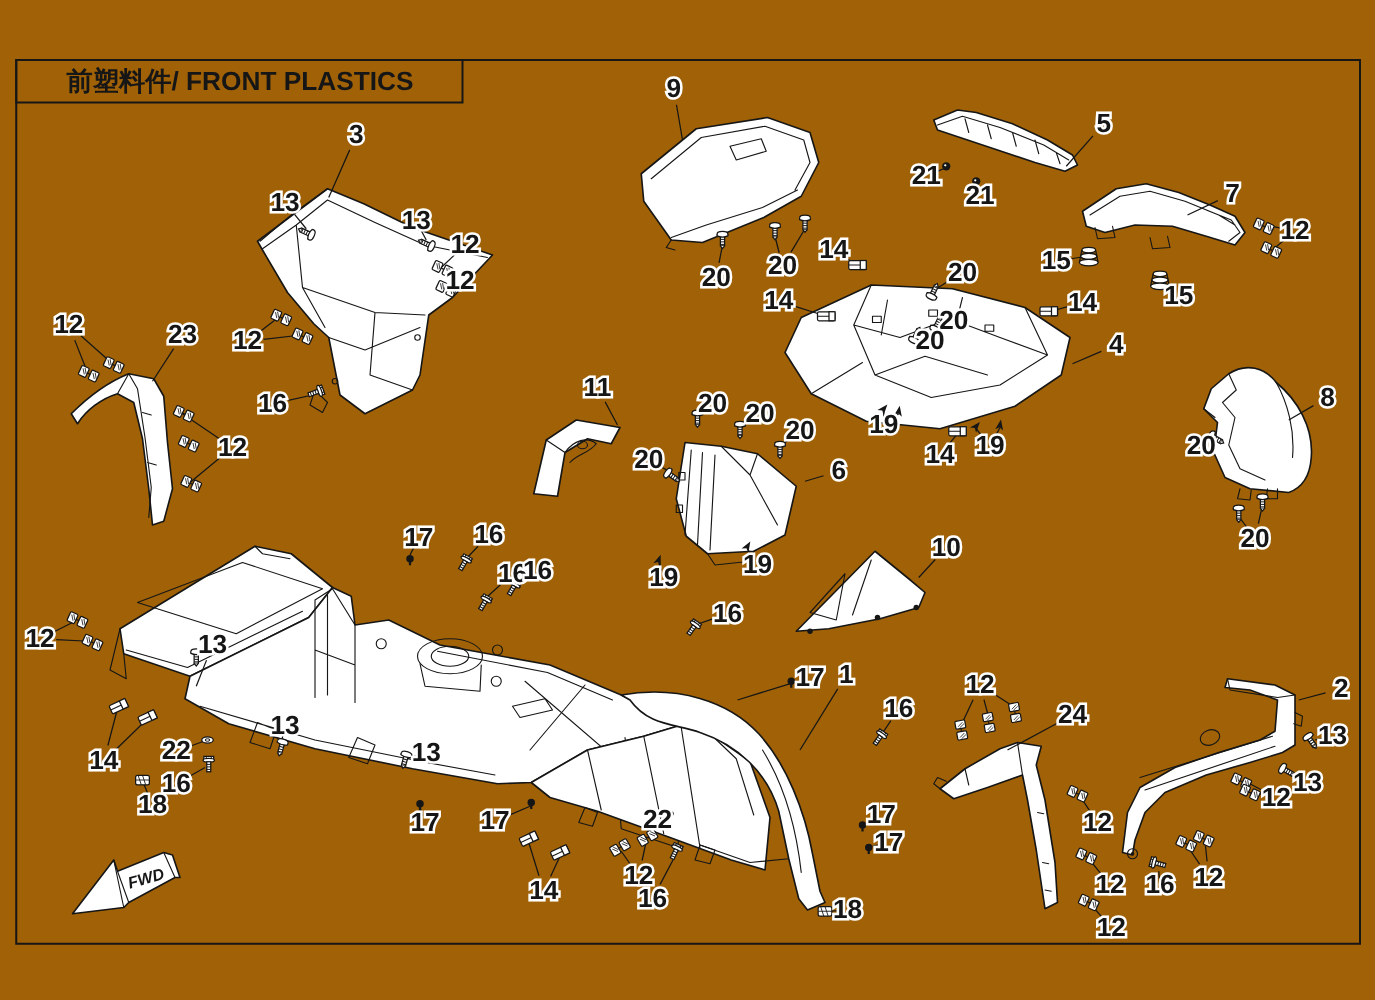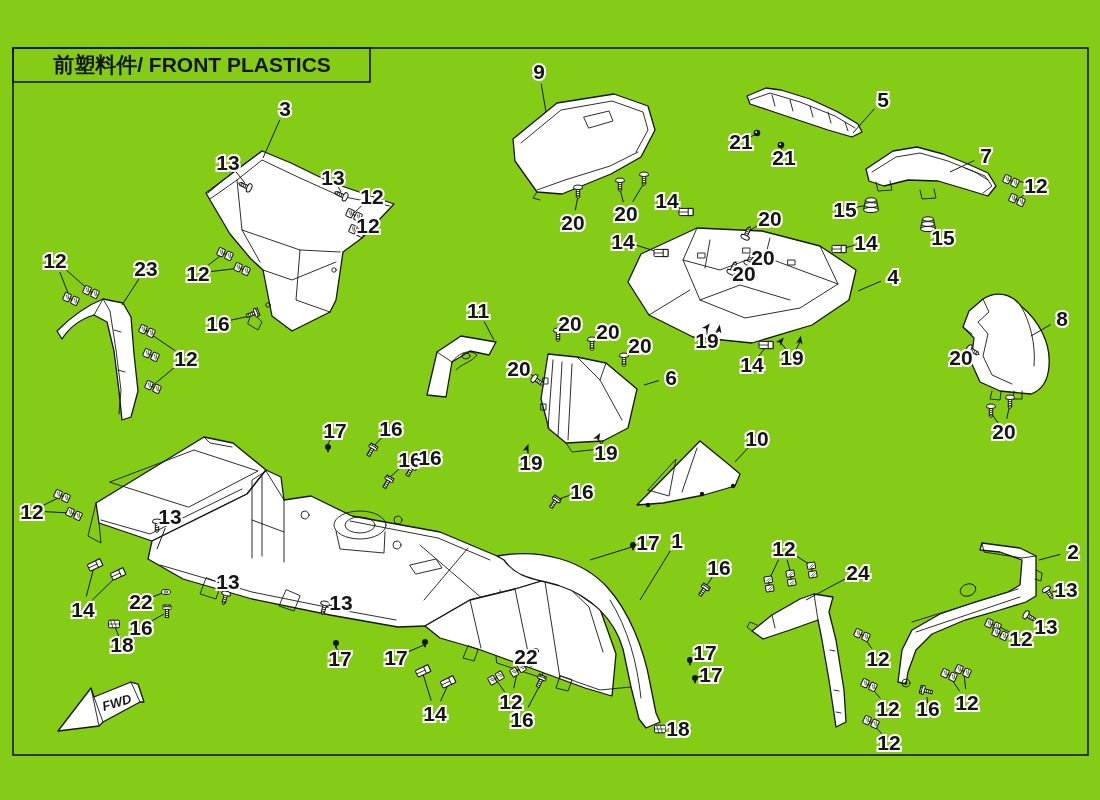--- a/index.html
+++ b/index.html
@@ -1,16 +1,16 @@
 <!DOCTYPE html>
 <html><head>
 <meta charset="utf-8">
 <style>
   html,body{margin:0;padding:0;background:#ffffff;}
-  .stage{position:relative;width:1100px;height:800px;background:#84cc16;
+  .stage{position:relative;width:1100px;height:800px;background:#a16207;
          font-family:"Liberation Sans",sans-serif;overflow:hidden;}
   svg{display:block;}
   .part{fill:#ffffff;stroke:#161616;stroke-width:1.3;stroke-linejoin:round;stroke-linecap:round;}
   .detail{fill:none;stroke:#161616;stroke-width:0.9;stroke-linejoin:round;stroke-linecap:round;}
   .leader{stroke:#161616;stroke-width:1;fill:none;}
   .callout{font-family:"Liberation Sans",sans-serif;font-weight:700;font-size:21px;fill:#161616;
            text-anchor:middle;paint-order:stroke;stroke:#ffffff;stroke-width:4px;}
   .frame{fill:none;stroke:#161616;stroke-width:1.6;}
   .title-text{font-family:"Liberation Sans",sans-serif;font-weight:700;font-size:21px;fill:#161616;text-anchor:middle;}
   .fwd-text{font-family:"Liberation Sans",sans-serif;font-weight:700;font-style:italic;font-size:13px;fill:#161616;text-anchor:middle;}

